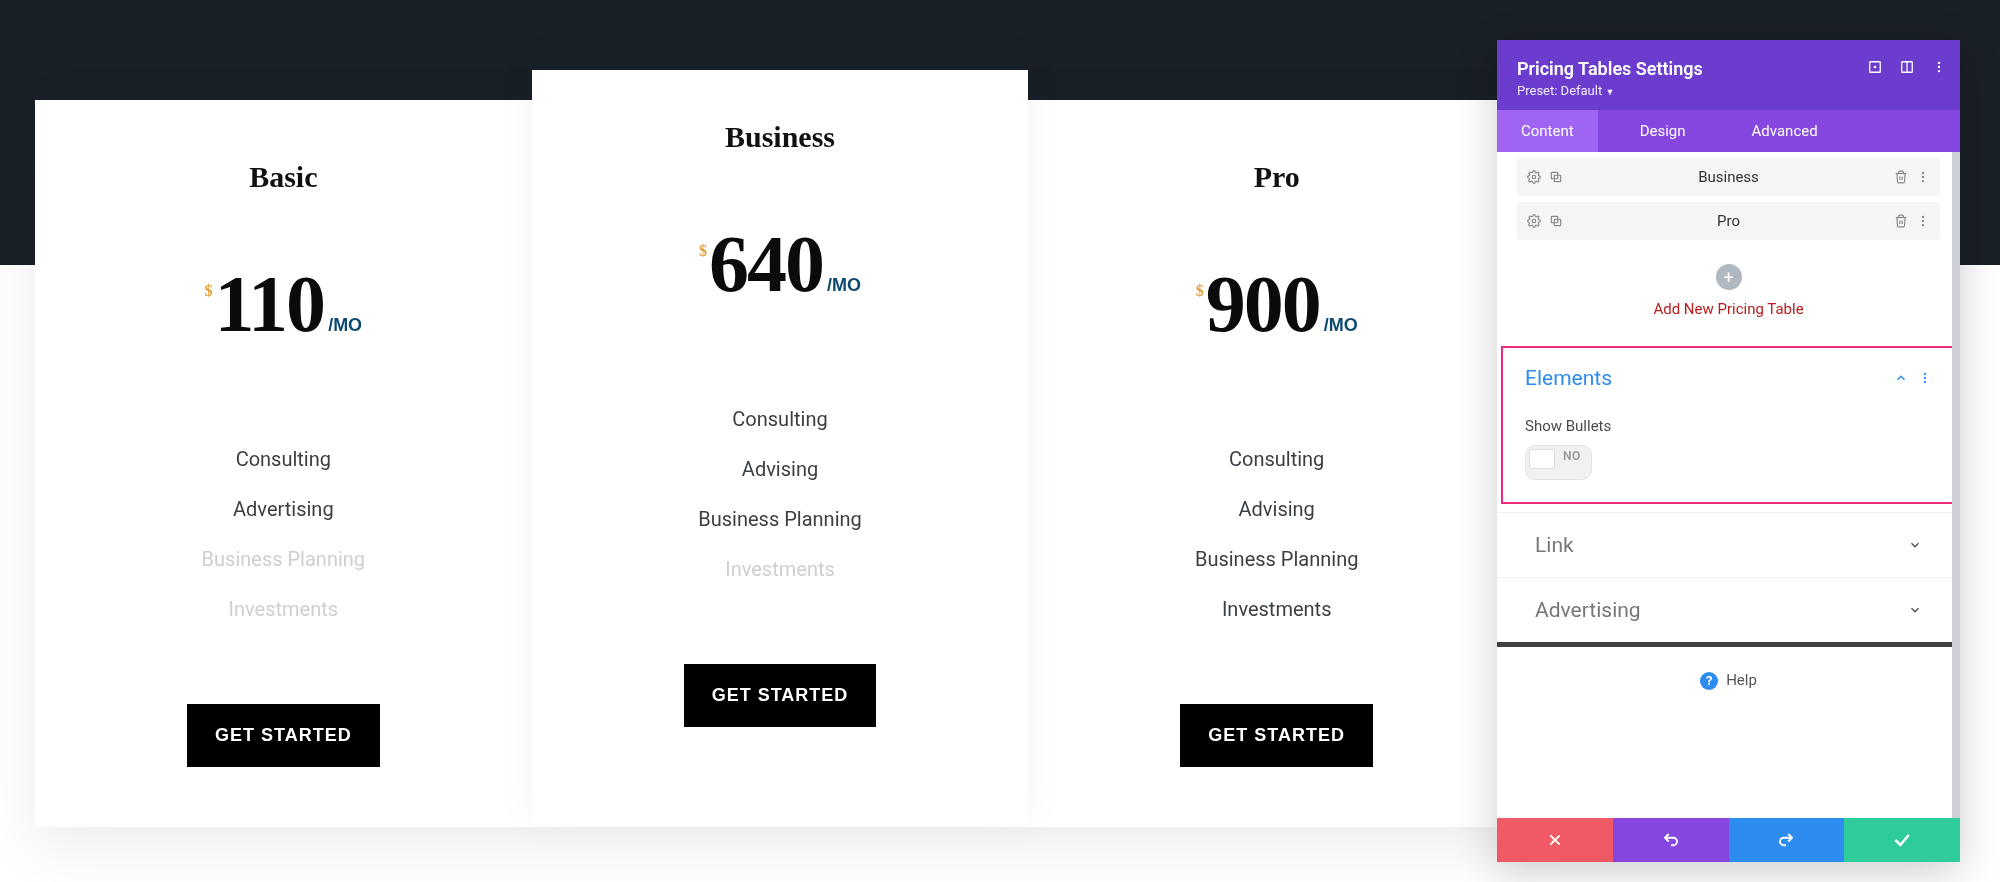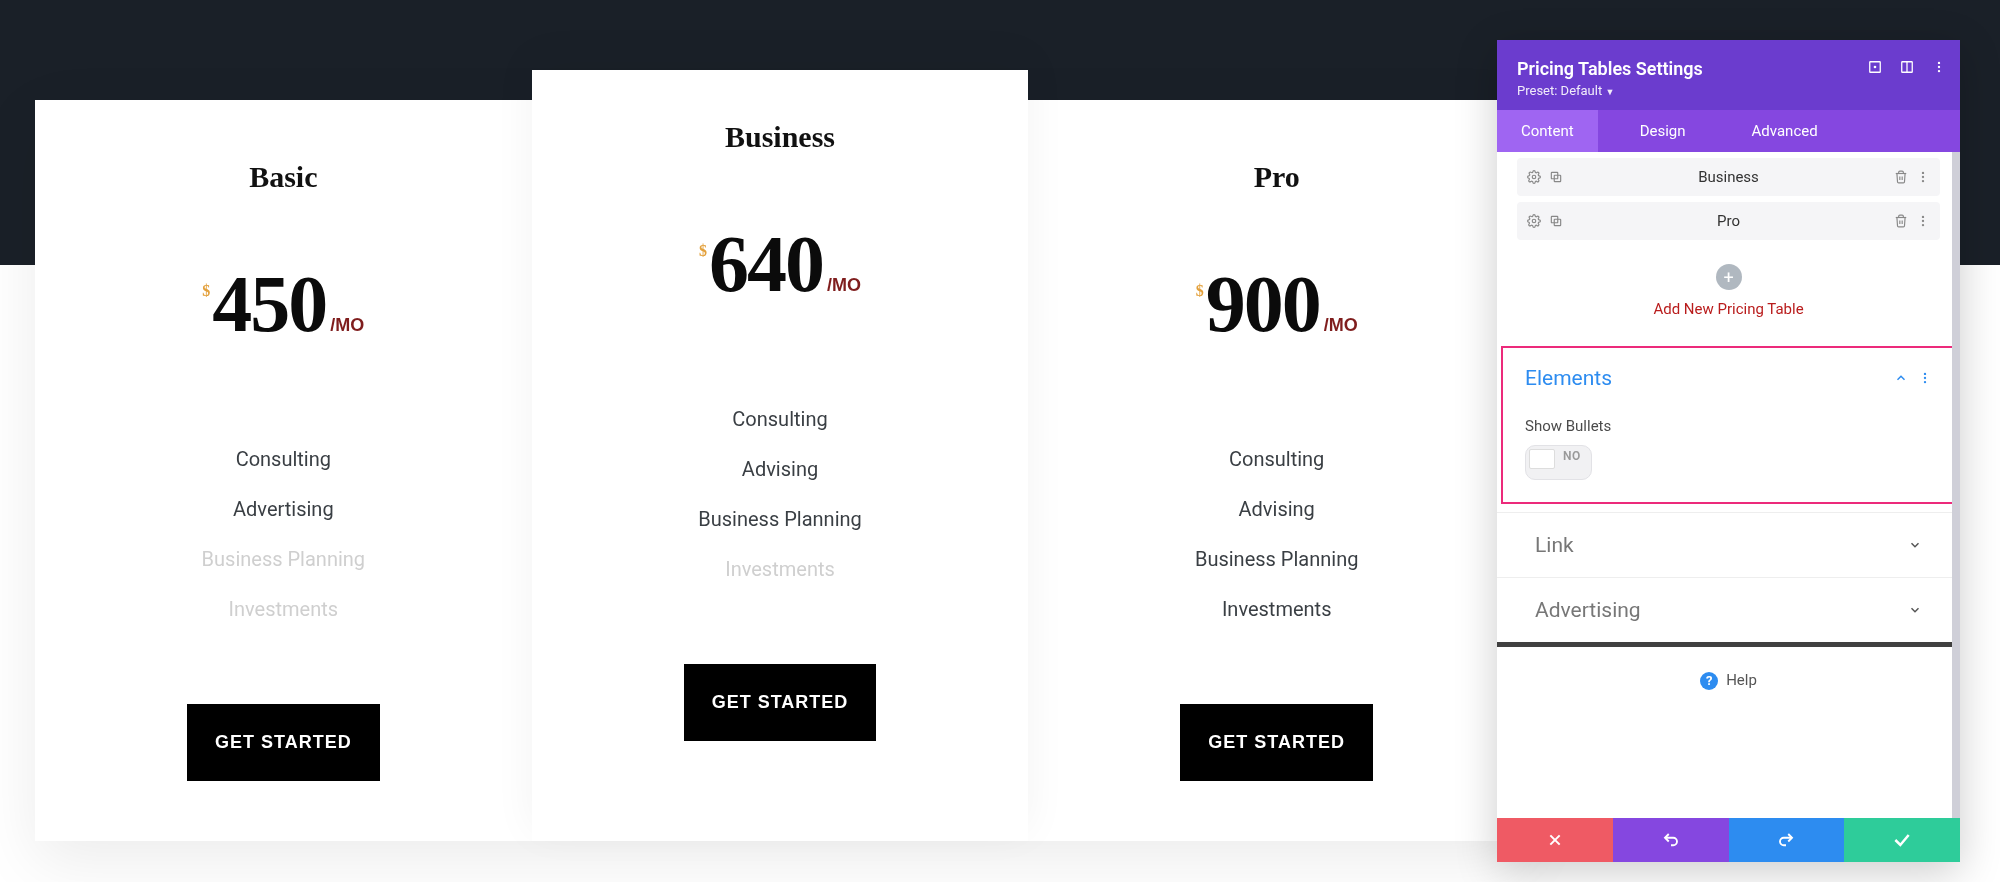--- a/index.html
+++ b/index.html
@@ -12,27 +12,27 @@
 .pricing-wrap { position: absolute; top: 100px; left: 35px; width: 1490px; background: #fff; box-shadow: 0 20px 60px rgba(0,0,0,0.08); display: flex; }
 
 .pricing-card { flex: 1; padding: 60px 30px 60px; text-align: center; }
 .pricing-card.featured { margin-top: -30px; padding-top: 50px; background: #fff; box-shadow: 0 -10px 40px rgba(0,0,0,0.05); }
 
 .plan-title { font-family: Georgia, "Times New Roman", serif; font-weight: 700; font-size: 30px; color: #111; margin-bottom: 70px; }
 
 .price-line { display: flex; justify-content: center; align-items: baseline; font-family: Georgia, "Times New Roman", serif; margin-bottom: 90px; }
 .price-currency { color: #e3a03b; font-size: 16px; font-weight: 700; align-self: flex-start; margin-top: 18px; margin-right: 2px; }
 .price-amount { font-size: 80px; font-weight: 700; color: #0b0b0b; letter-spacing: -2px; line-height: 1; }
-.price-period { color: #7f1d1d; font-size: 18px; font-weight: 700; text-transform: uppercase; letter-spacing: 0px; margin-left: 4px; font-family: -apple-system, sans-serif; }
+.price-period { color: #0c4a6e; font-size: 18px; font-weight: 700; text-transform: uppercase; letter-spacing: 0px; margin-left: 4px; font-family: -apple-system, sans-serif; }
 
 .features { list-style: none; margin-bottom: 70px; }
 .features li { font-size: 20px; color: #3a3f44; padding: 13px 0; font-weight: 400; }
 .features li.muted { color: #cfcfcf; }
 
-.cta { display: inline-block; background: #000; color: #fff; padding: 28px 28px; font-size: 18px; font-weight: 700; letter-spacing: 1px; text-transform: uppercase; font-family: "Arial Narrow", Arial, sans-serif; font-stretch: condensed; border: none; cursor: pointer; }
+.cta { display: inline-block; background: #000; color: #fff; padding: 21px 28px; font-size: 18px; font-weight: 700; letter-spacing: 1px; text-transform: uppercase; font-family: "Arial Narrow", Arial, sans-serif; font-stretch: condensed; border: none; cursor: pointer; }
 
 
 .panel { position: absolute; top: 40px; right: 40px; width: 463px; background: #fff; box-shadow: 0 10px 40px rgba(0,0,0,0.2); display: flex; flex-direction: column; height: 822px; }
 
 .panel-header { background: #6b3cce; color: #fff; padding: 18px 20px 12px; position: relative; }
 .panel-title { font-size: 18px; font-weight: 600; }
 .panel-preset { font-size: 13px; margin-top: 4px; opacity: 0.9; }
 .panel-preset .caret { font-size: 9px; vertical-align: middle; }
 .panel-header-icons { position: absolute; top: 20px; right: 14px; display: flex; gap: 18px; align-items: center; }
 .panel-header-icons span { font-size: 15px; cursor: pointer; }
@@ -84,21 +84,21 @@
 </style>
 </head>
 <body>
 
 <div class="canvas">
   <div class="hero-bg"></div>
 
   <div class="pricing-wrap" id="pricing-wrap">
       <div class="pricing-card"><div class="plan-title">Basic</div><div class="price-line">
           <span class="price-currency">$</span>
-          <span class="price-amount">450</span>
+          <span class="price-amount">110</span>
           <span class="price-period">/MO</span>
         </div><ul class="features">
           <li>Consulting</li>
           <li>Advertising</li>
           <li class="muted">Business Planning</li>
           <li class="muted">Investments</li>
         </ul><button class="cta">GET STARTED</button></div>
       <div class="pricing-card featured"><div class="plan-title">Business</div><div class="price-line">
           <span class="price-currency">$</span>
           <span class="price-amount">640</span>

